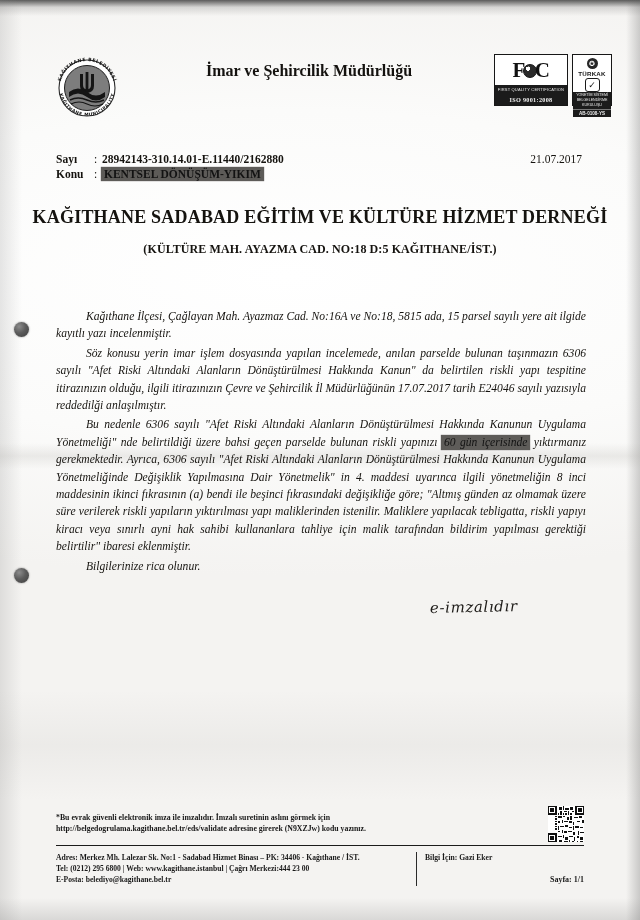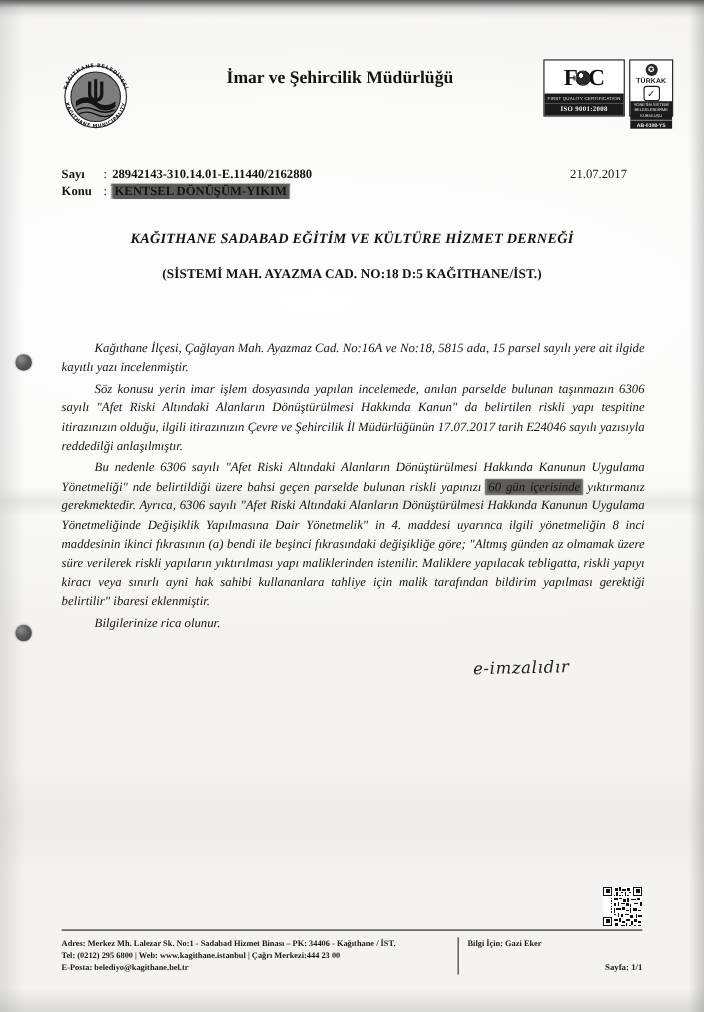--- a/index.html
+++ b/index.html
@@ -222,46 +222,45 @@
     left: 56px; top: 152px; width: 530px;
     color: #15130f;
     font-size: 11.5px;
     line-height: 15px;
   }
   .meta-row { display: flex; align-items: baseline; }
   .meta-label { font-weight: bold; width: 38px; flex: 0 0 38px; }
   .meta-sep { width: 8px; flex: 0 0 8px; }
   .meta-value { flex: 1 1 auto; font-weight: bold; }
   .meta-date {
-    position: absolute; right: 16px; top: 0;
+    position: absolute; right: 4px; top: 0;
     font-weight: normal;
     font-size: 11.5px;
     font-family: Liberation Serif, serif;
   }
   .hl {
     background: #5e5c59;
     color: #121212;
     padding: 0 2px;
     box-shadow: 0 0 1px 1px #5e5c59;
     mix-blend-mode: multiply;
   }
 
   
   .recipient {
     position: absolute;
     left: 0; top: 207px; width: 640px;
     text-align: center;
     color: #15130f;
   }
   .recipient-name {
-    font-size: 13px;
+    font-size: 18px;
     font-weight: bold;
     letter-spacing: 0.2px;
     line-height: 20px;
-    font-style: italic;
   }
   .recipient-addr {
     font-size: 12px;
     font-weight: bold;
     letter-spacing: 0.1px;
     line-height: 20px;
     margin-top: 12px;
   }
 
   
@@ -408,32 +407,36 @@
     </div>
     <div class="meta-row">
       <span class="meta-label">Konu</span>
       <span class="meta-sep">:</span>
       <span class="meta-value"><span class="hl">KENTSEL DÖNÜŞÜM-YIKIM</span></span>
     </div>
   </div>
 
   <div class="recipient">
     <div class="recipient-name">KAĞITHANE SADABAD EĞİTİM VE KÜLTÜRE HİZMET DERNEĞİ</div>
-    <div class="recipient-addr">(SİSTEMİ MAH. AYAZMA CAD. NO:18 D:5 KAĞITHANE/İST.)</div>
+    <div class="recipient-addr">(KÜLTÜRE MAH. AYAZMA CAD. NO:18 D:5 KAĞITHANE/İST.)</div>
   </div>
 
   <div class="body-text blur">
     <p>Kağıthane İlçesi, Çağlayan Mah. Ayazmaz Cad. No:16A ve No:18, 5815 ada, 15 parsel sayılı yere ait ilgide kayıtlı yazı incelenmiştir.</p>
     <p>Söz konusu yerin imar işlem dosyasında yapılan incelemede, anılan parselde bulunan taşınmazın 6306 sayılı "Afet Riski Altındaki Alanların Dönüştürülmesi Hakkında Kanun" da belirtilen riskli yapı tespitine itirazınızın olduğu, ilgili itirazınızın Çevre ve Şehircilik İl Müdürlüğünün 17.07.2017 tarih E24046 sayılı yazısıyla reddedilği anlaşılmıştır.</p>
     <p><span>Bu nedenle 6306 sayılı "Afet Riski Altındaki Alanların Dönüştürülmesi Hakkında Kanunun Uygulama Yönetmeliği" nde belirtildiği üzere bahsi geçen parselde bulunan riskli yapınızı </span><span class="hl">60 gün içerisinde</span><span> yıktırmanız gerekmektedir. Ayrıca, 6306 sayılı "Afet Riski Altındaki Alanların Dönüştürülmesi Hakkında Kanunun Uygulama Yönetmeliğinde Değişiklik Yapılmasına Dair Yönetmelik" in 4. maddesi uyarınca ilgili yönetmeliğin 8 inci maddesinin ikinci fıkrasının (a) bendi ile beşinci fıkrasındaki değişikliğe göre; "Altmış günden az olmamak üzere süre verilerek riskli yapıların yıktırılması yapı maliklerinden istenilir. Maliklere yapılacak tebligatta, riskli yapıyı kiracı veya sınırlı ayni hak sahibi kullananlara tahliye için malik tarafından bildirim yapılması gerektiği belirtilir" ibaresi eklenmiştir.</span></p>
     <p>Bilgilerinize rica olunur.</p>
   </div>
 
   <div class="signature">e-imzalıdır</div>
 
+  <div class="footer-note">
+    <div>*Bu evrak güvenli elektronik imza ile imzalıdır. İmzalı suretinin aslını görmek için</div>
+    <div>http://belgedogrulama.kagithane.bel.tr/eds/validate adresine girerek (N9XZJw) kodu yazınız.</div>
+  </div>
 
   <div class="qr">
     <svg width="36" height="36" viewBox="0 0 29 29" shape-rendering="crispEdges">
       <rect width="29" height="29" fill="#ffffff"></rect>
       <g fill="#101010">
 
         <rect x="0" y="0" width="7" height="1"></rect>
           <rect x="0" y="6" width="7" height="1"></rect>
         <rect x="0" y="0" width="1" height="7"></rect>
           <rect x="6" y="0" width="1" height="7"></rect>

